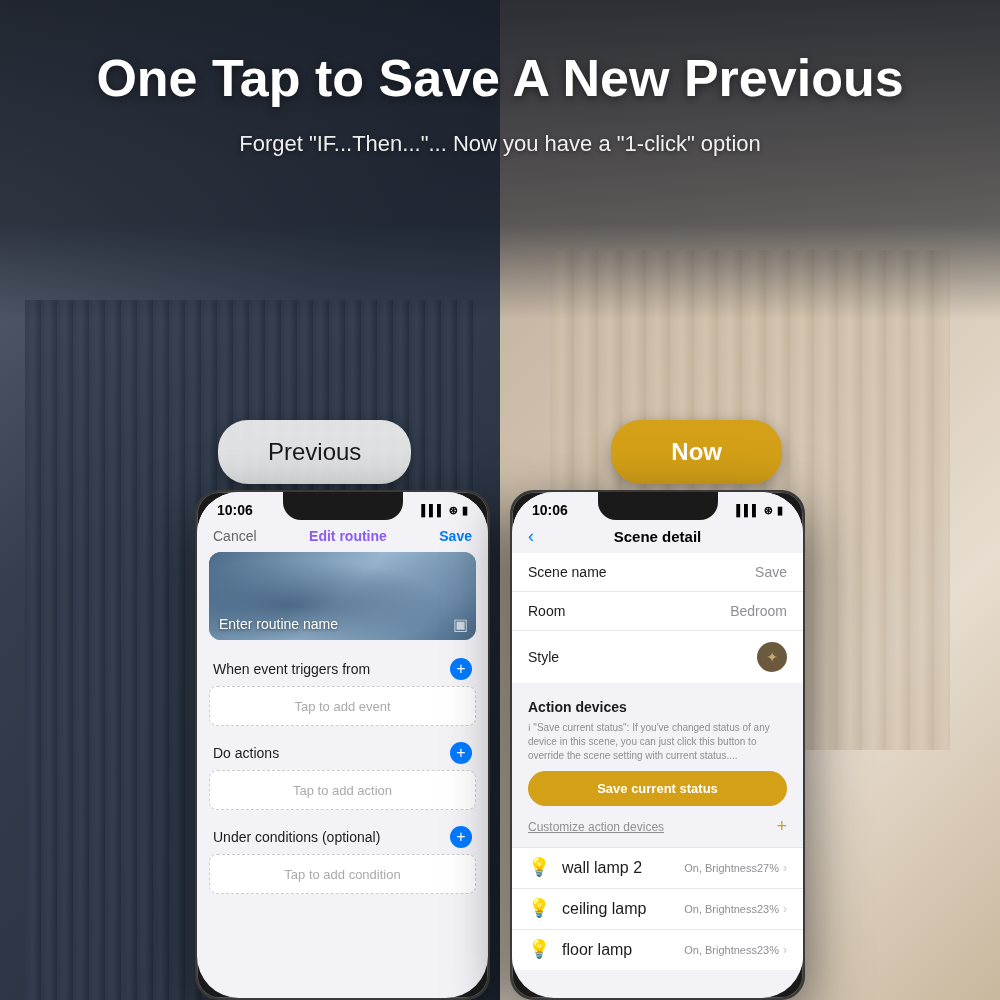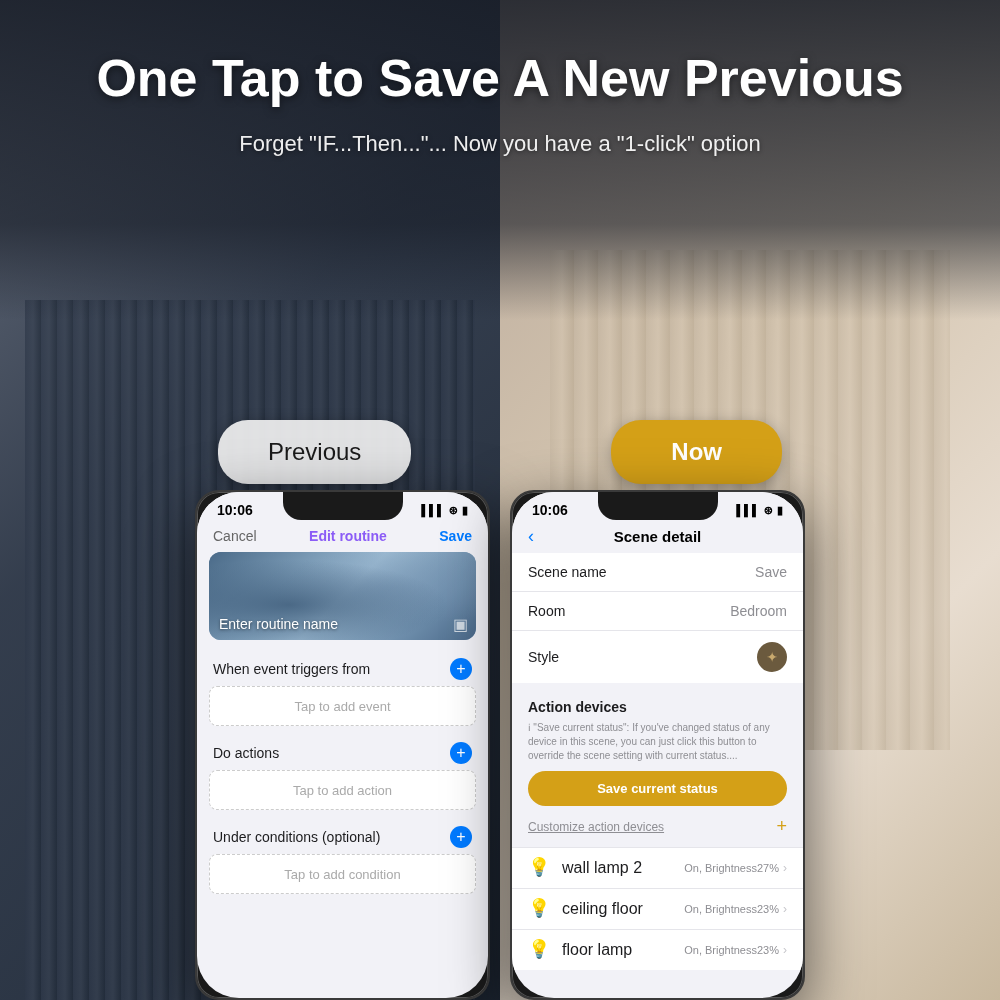--- a/index.html
+++ b/index.html
@@ -575,21 +575,21 @@
       </div>
 
       <div class="device-row">
         <span class="device-icon">💡</span>
         <span class="device-name">wall lamp 2</span>
         <span class="device-status">On, Brightness27%</span>
         <span class="device-chevron">›</span>
       </div>
       <div class="device-row">
         <span class="device-icon">💡</span>
-        <span class="device-name">ceiling floor</span>
+        <span class="device-name">ceiling lamp</span>
         <span class="device-status">On, Brightness23%</span>
         <span class="device-chevron">›</span>
       </div>
       <div class="device-row">
         <span class="device-icon">💡</span>
         <span class="device-name">floor lamp</span>
         <span class="device-status">On, Brightness23%</span>
         <span class="device-chevron">›</span>
       </div>
     </div>

